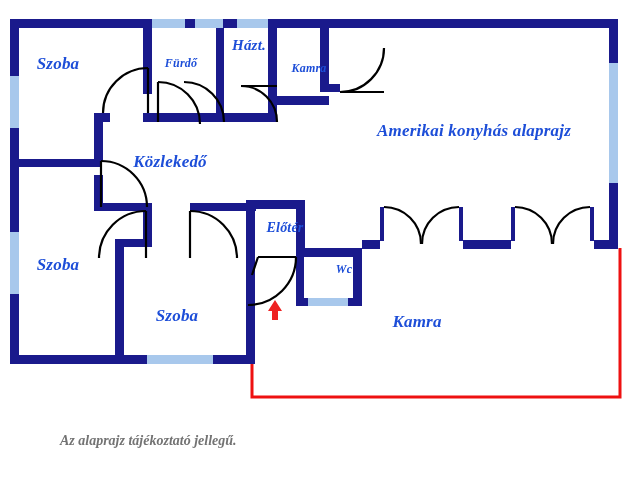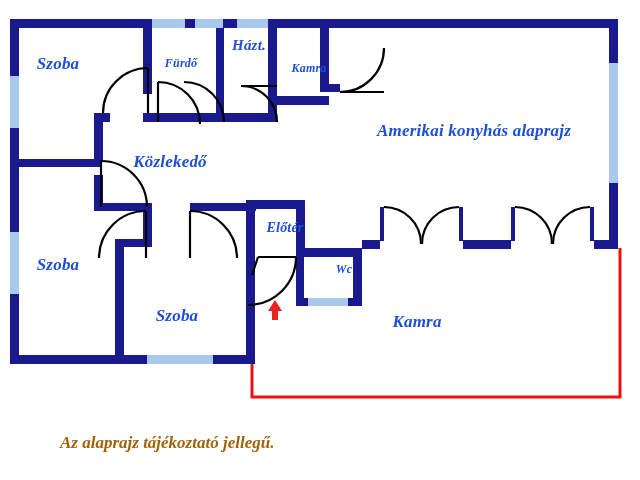--- a/index.html
+++ b/index.html
@@ -34,23 +34,23 @@
     color: #1d4ed8;
     white-space: nowrap;
     transform: translate(-50%, -50%);
     letter-spacing: 0.2px;
   }
   .caption-text {
     position: absolute;
     font-family: "Liberation Serif", serif;
     font-style: italic;
     font-weight: bold;
-    color: #a16207;
+    color: #737373;
     white-space: nowrap;
-    font-size: 17px;
+    font-size: 14px;
   }
 </style>
 </head>
 <body>
 
 <div id="plan-root">
 
   <svg id="floorplan-svg" viewBox="0 0 640 480">
 
     <g>

